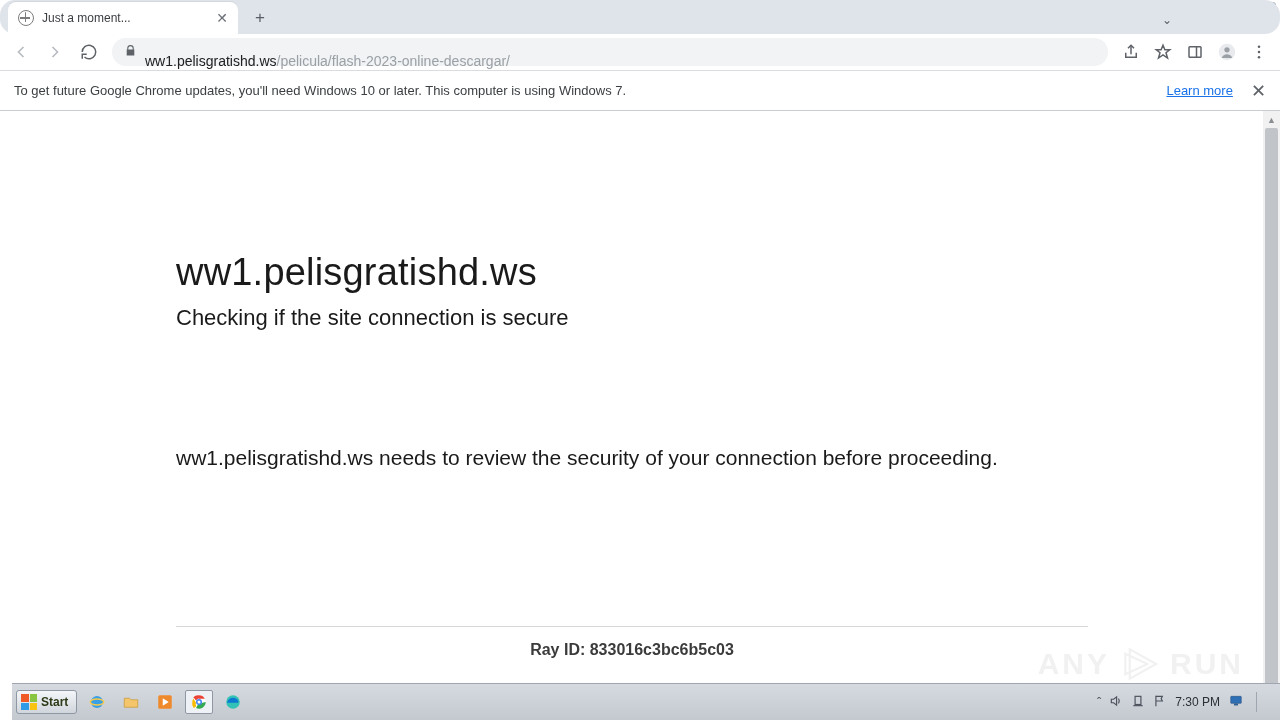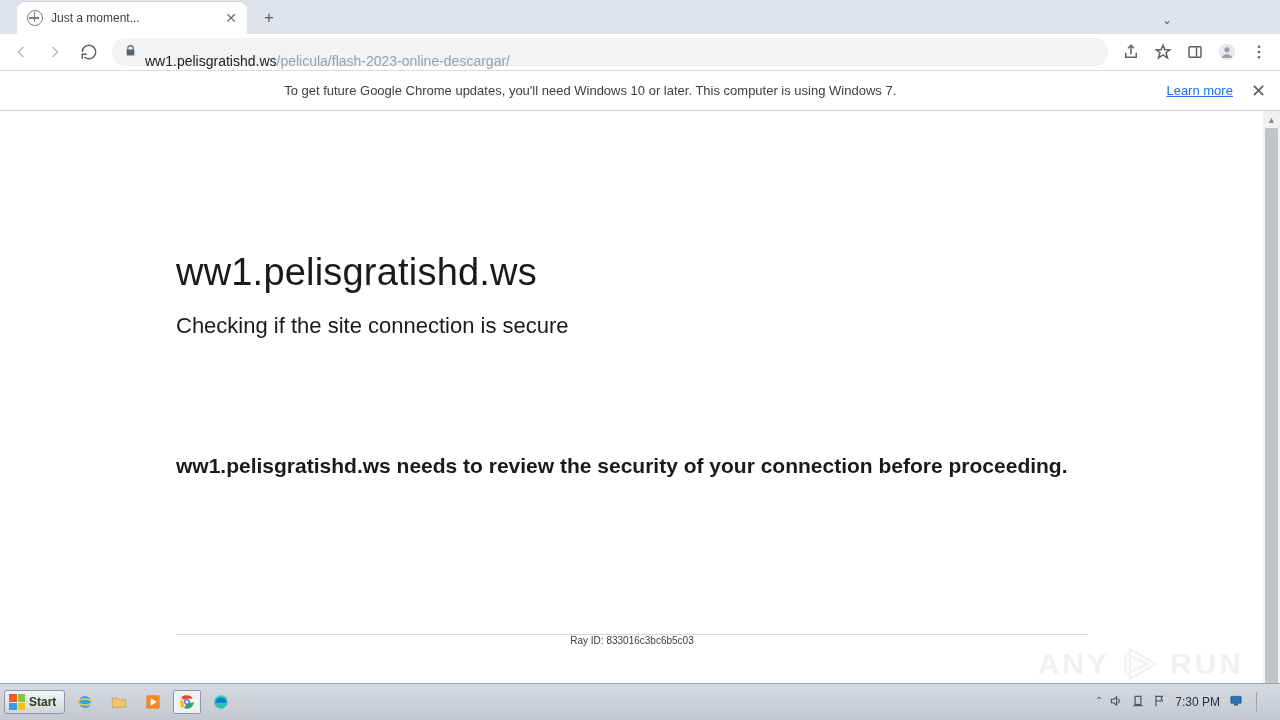--- a/index.html
+++ b/index.html
@@ -33,22 +33,23 @@
 .browser {
   display: flex;
   flex-direction: column;
   height: 100%;
 }
 .tabstrip {
   height: 34px;
   background: #dfe3ea;
   display: flex;
   align-items: flex-end;
-  padding-left: 17px;
+  padding-left: 8px;
   position: relative;
+  border-radius: 15px;
 }
 .tab {
   height: 32px;
   min-width: 230px;
   background: #ffffff;
   border-radius: 8px 8px 0 0;
   display: flex;
   align-items: center;
   padding: 0 10px;
   gap: 8px;
@@ -147,21 +148,20 @@
 }
 .toolbar-right .icon-btn svg { width: 18px; height: 18px; }
 .infobar {
   height: 40px;
   border-bottom: 1px solid #c9ccd1;
   display: flex;
   align-items: center;
   padding: 0 14px;
   font-size: 13px;
   color: #3c4043;
-  text-align: center;
 }
 .infobar .msg { flex: 1; }
 .infobar a {
   color: #1a73e8;
   margin-right: 18px;
 }
 .infobar .dismiss {
   color: #5f6368;
   font-size: 18px;
   line-height: 1;
@@ -200,61 +200,63 @@
   max-width: 1090px;
 }
 .cf-page h1 {
   font-size: 38px;
   font-weight: 400;
   letter-spacing: 0.2px;
 }
 .cf-page h2 {
   font-size: 22px;
   font-weight: 400;
-  margin-top: 19px;
+  margin-top: 11px;
 }
 .cf-page p.body {
   font-size: 21px;
-  font-weight: 700;
+  font-weight: 400;
   margin-top: 110px;
   line-height: 1.65;
   max-width: 900px;
 }
 .cf-page hr {
   border: none;
   border-top: 1px solid #d7d7d7;
   margin-top: 150px;
   width: 912px;
 }
 .cf-page .ray {
   text-align: center;
-  font-size: 10px;
+  font-size: 16px;
   color: #3b3b3b;
+  margin-top: 14px;
   width: 912px;
+  font-weight: bold;
 }
 
 .watermark {
   position: absolute;
   right: 36px;
   bottom: 34px;
   display: flex;
   align-items: center;
   gap: 8px;
   color: #e8e8e8;
   font-weight: 600;
   font-size: 30px;
   letter-spacing: 3px;
   opacity: 0.6;
   pointer-events: none;
 }
 .watermark svg { width: 44px; height: 44px; }
 
 .taskbar {
   position: absolute;
-  left: 0; right: 0; bottom: 0;
+  left: 12px; right: 0; bottom: 0;
   height: 37px;
   background: linear-gradient(#d6dae0, #c4c9d0);
   border-top: 1px solid #9fa6b0;
   display: flex;
   align-items: center;
   padding: 16px 4px;
 }
 .start-btn {
   height: 24px;
   padding: 0 8px 0 4px;

